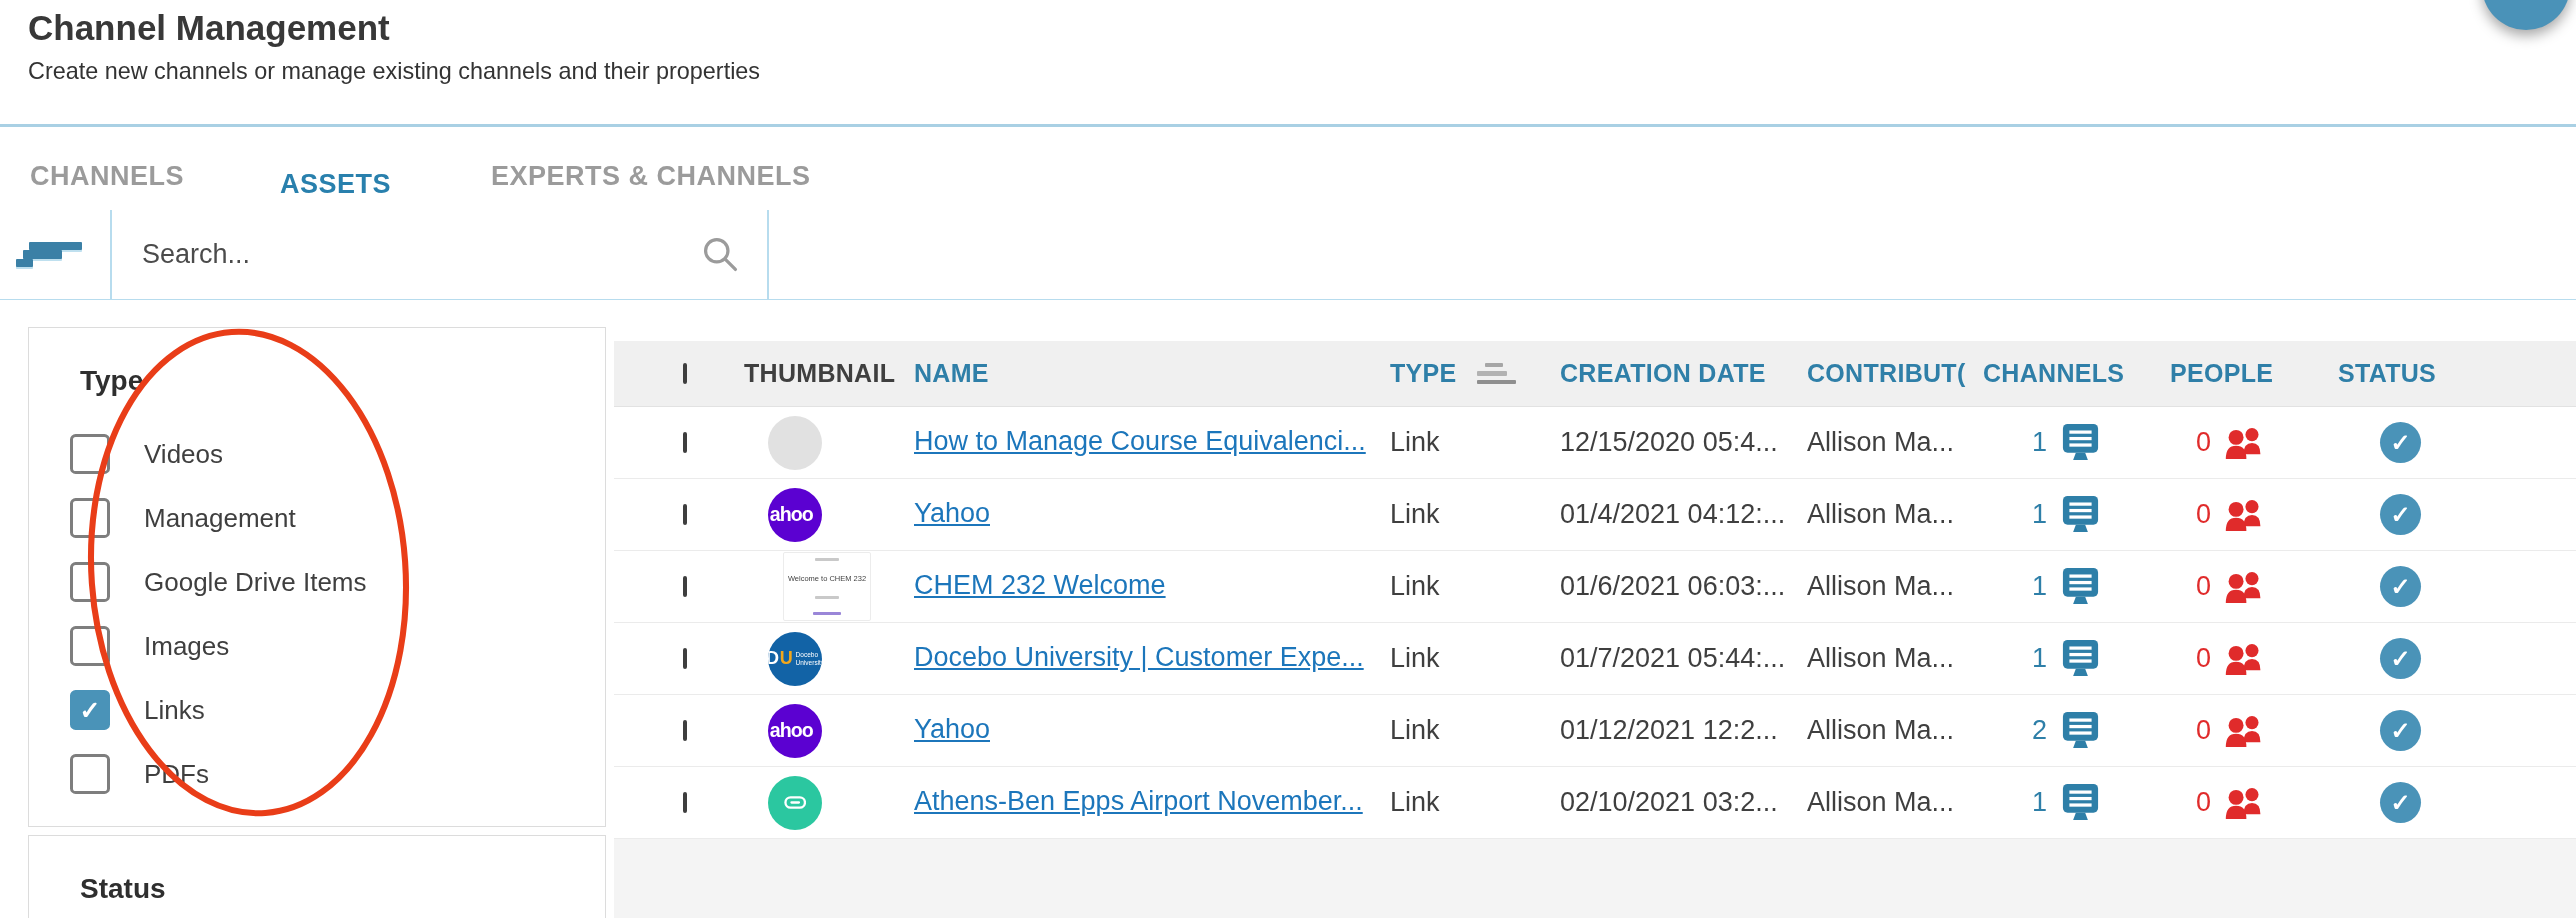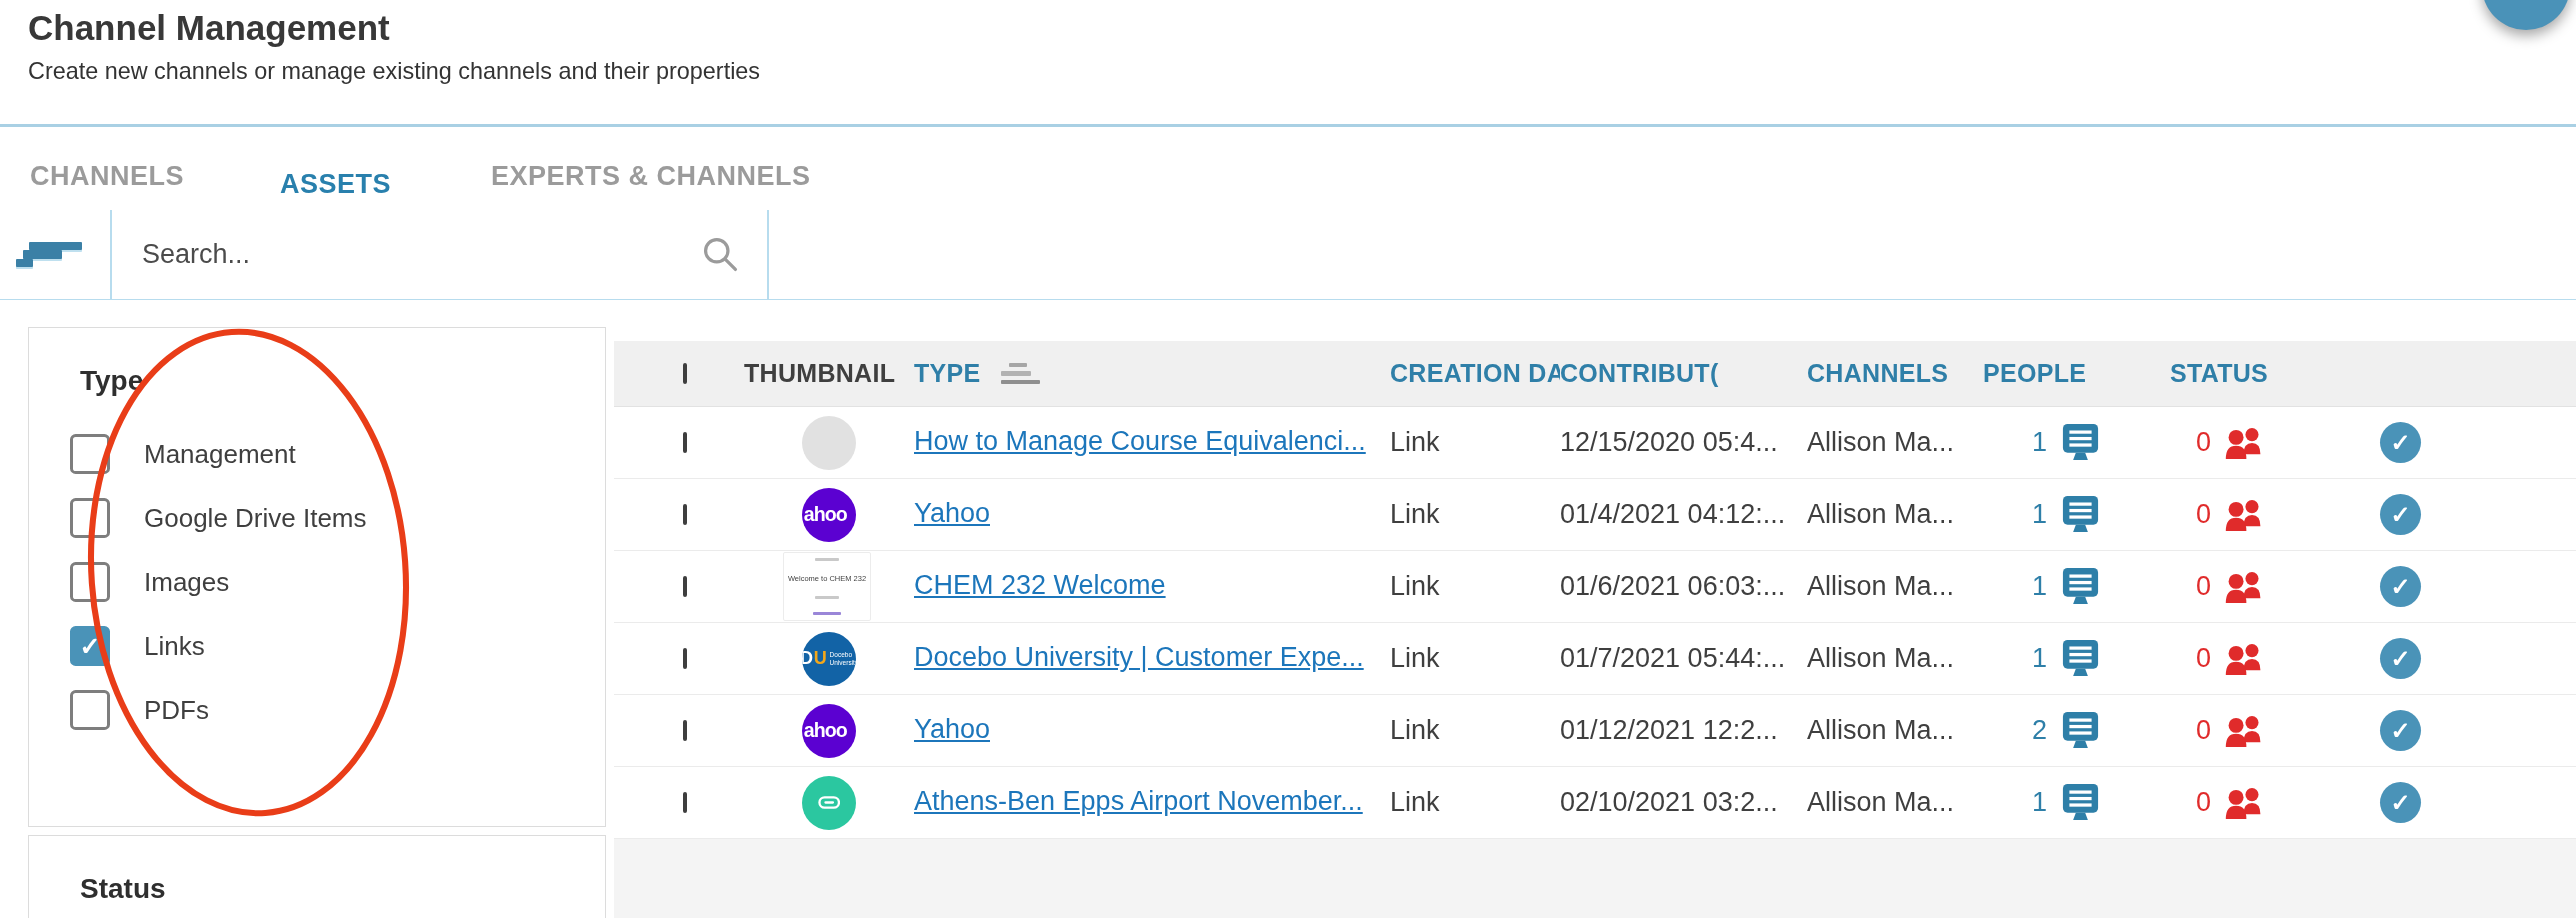--- a/index.html
+++ b/index.html
@@ -60,21 +60,21 @@
   .hcell{font-size:25px;font-weight:700;color:#2f7fa8;letter-spacing:0.3px;white-space:nowrap;overflow:hidden;}
   .hcell.dark{color:#3f3f3f;}
   .htype{display:flex;align-items:center;gap:20.6px;}
   .sort-icon{display:flex;flex-direction:column;gap:3.7px;}
   .sbar{height:4.7px;border-radius:0.9px;}
   .sbar1{width:18.7px;margin-left:7.5px;background:#a6a6a6;}
   .sbar2{width:30px;background:#b2b2b2;}
   .sbar3{width:39px;background:#8f8f8f;}
   .trow{height:71px;background:#fff;border-bottom:1.9px solid #ebebeb;}
   .cb{width:28px;height:36px;border:2.8px solid #3e3e3e;border-radius:7.5px;background:#fff;margin-left:69px;cursor:pointer;}
-  .thumb{width:54px;height:54px;border-radius:50%;margin-left:58px;display:flex;align-items:center;
+  .thumb{width:54px;height:54px;border-radius:50%;margin-left:24px;display:flex;align-items:center;
          justify-content:center;overflow:hidden;flex:0 0 auto;}
   .thumb.placeholder{background:#e1e1e1;}
   .thumb.yahoo{background:#5b01d1;color:#fff;font-weight:700;font-size:19.6px;letter-spacing:-0.9px;}
   .thumb.yahoo span{margin-left:-7.5px;}
   .thumb.docebo{background:#1263a6;gap:2.8px;}
   .docebo-d{color:#fff;font-weight:700;font-size:18px;}
   .docebo-u{color:#f2a71b;font-weight:700;font-size:18px;margin-left:-1.9px;}
   .docebo-cap{color:#fff;font-size:6.5px;line-height:7.5px;width:32px;}
   .thumb.linkicon{background:#2bc7a0;}
   .thumb.doc{width:86px;height:67px;border-radius:1.9px;margin-left:39px;background:#fff;
@@ -129,20 +129,24 @@
   </div>
 
   <div class="content">
 
     <div class="sidebar">
       <div class="fcard type-card">
         <div class="fheading">Type</div>
         <div class="flist">
           <div class="fitem">
             <span class="scb"></span>
+            <span class="flabel">Videos</span>
+          </div>
+          <div class="fitem">
+            <span class="scb"></span>
             <span class="flabel">Management</span>
           </div>
           <div class="fitem">
             <span class="scb"></span>
             <span class="flabel">Google Drive Items</span>
           </div>
           <div class="fitem">
             <span class="scb"></span>
             <span class="flabel">Images</span>
           </div>
@@ -163,20 +167,21 @@
         <ellipse cx="176" cy="267" rx="168" ry="258" fill="none" stroke="#e93d18" stroke-width="6.5" transform="rotate(-4 176 267)"></ellipse>
       </svg>
     </div>
 
     <div class="table-pane">
       <div class="table">
 
         <div class="thead">
           <div><span class="cb"></span></div>
           <div class="hcell dark">THUMBNAIL</div>
+          <div class="hcell">NAME</div>
           <div class="hcell htype">
             <span>TYPE</span>
             <span class="sort-icon">
               <span class="sbar sbar1"></span>
                 <span class="sbar sbar2"></span>
                 <span class="sbar sbar3"></span>
             </span>
           </div>
           <div class="hcell">CREATION DATE</div>
           <div class="hcell">CONTRIBUT(</div>

